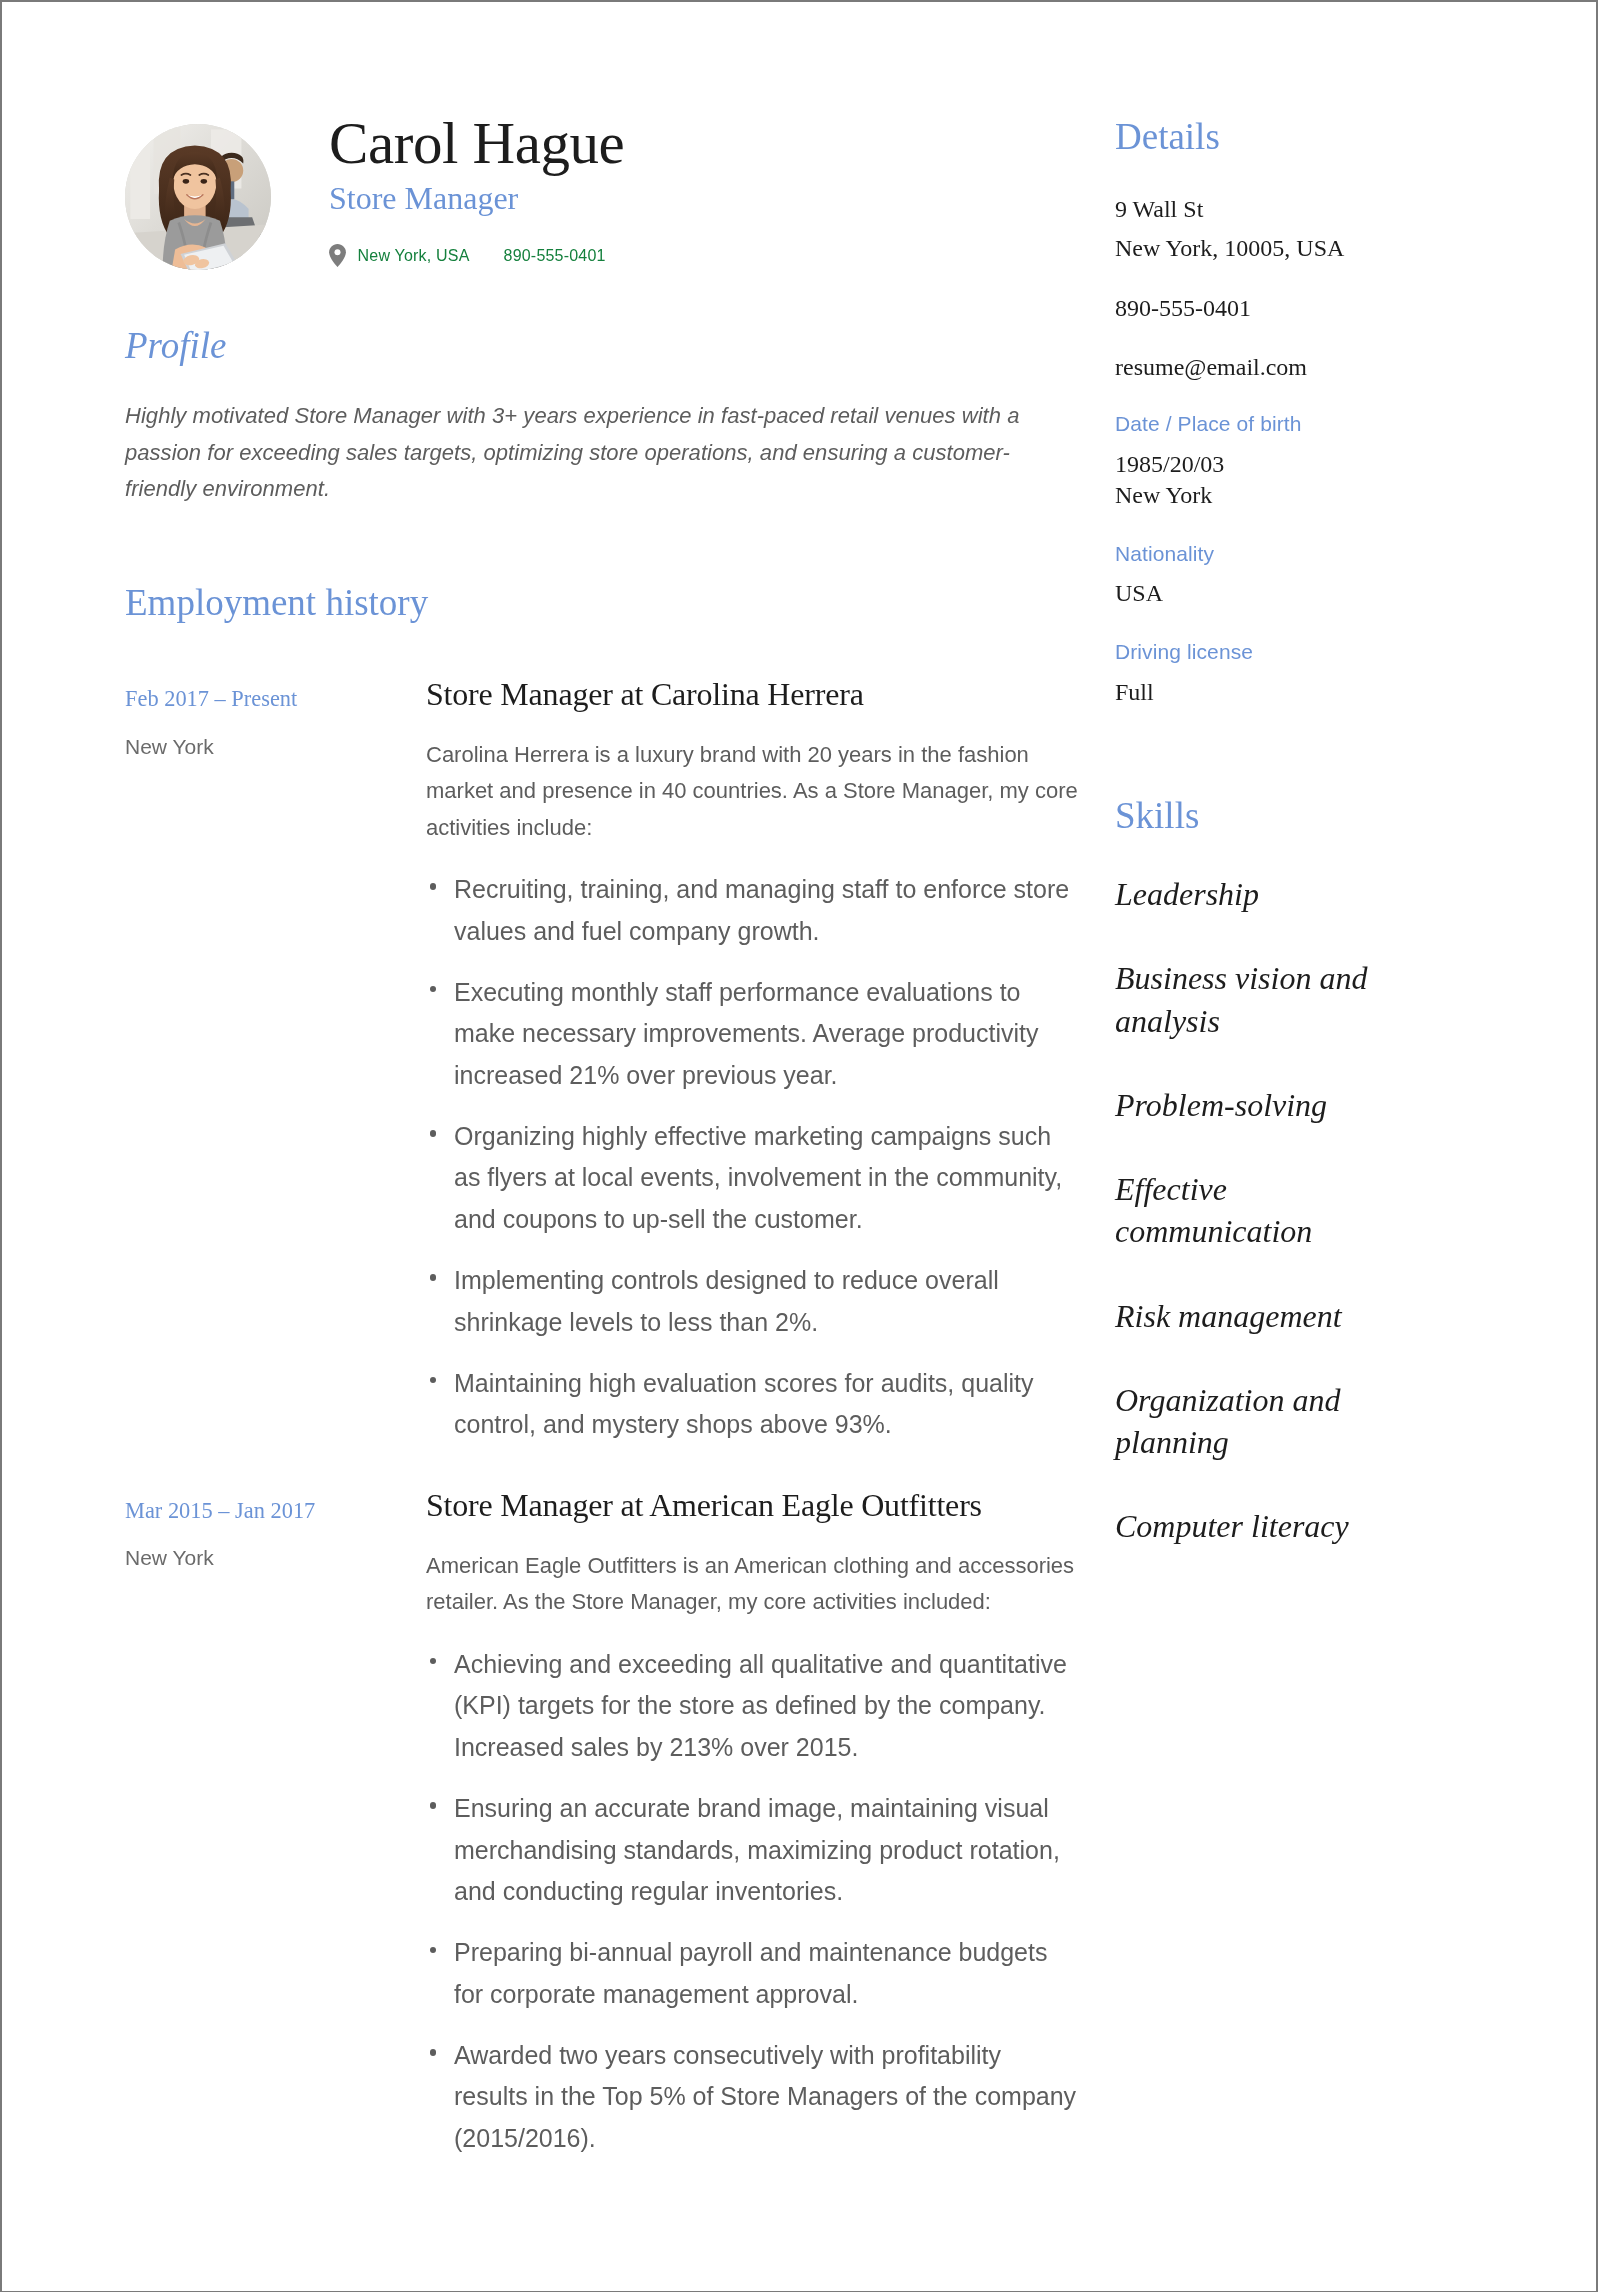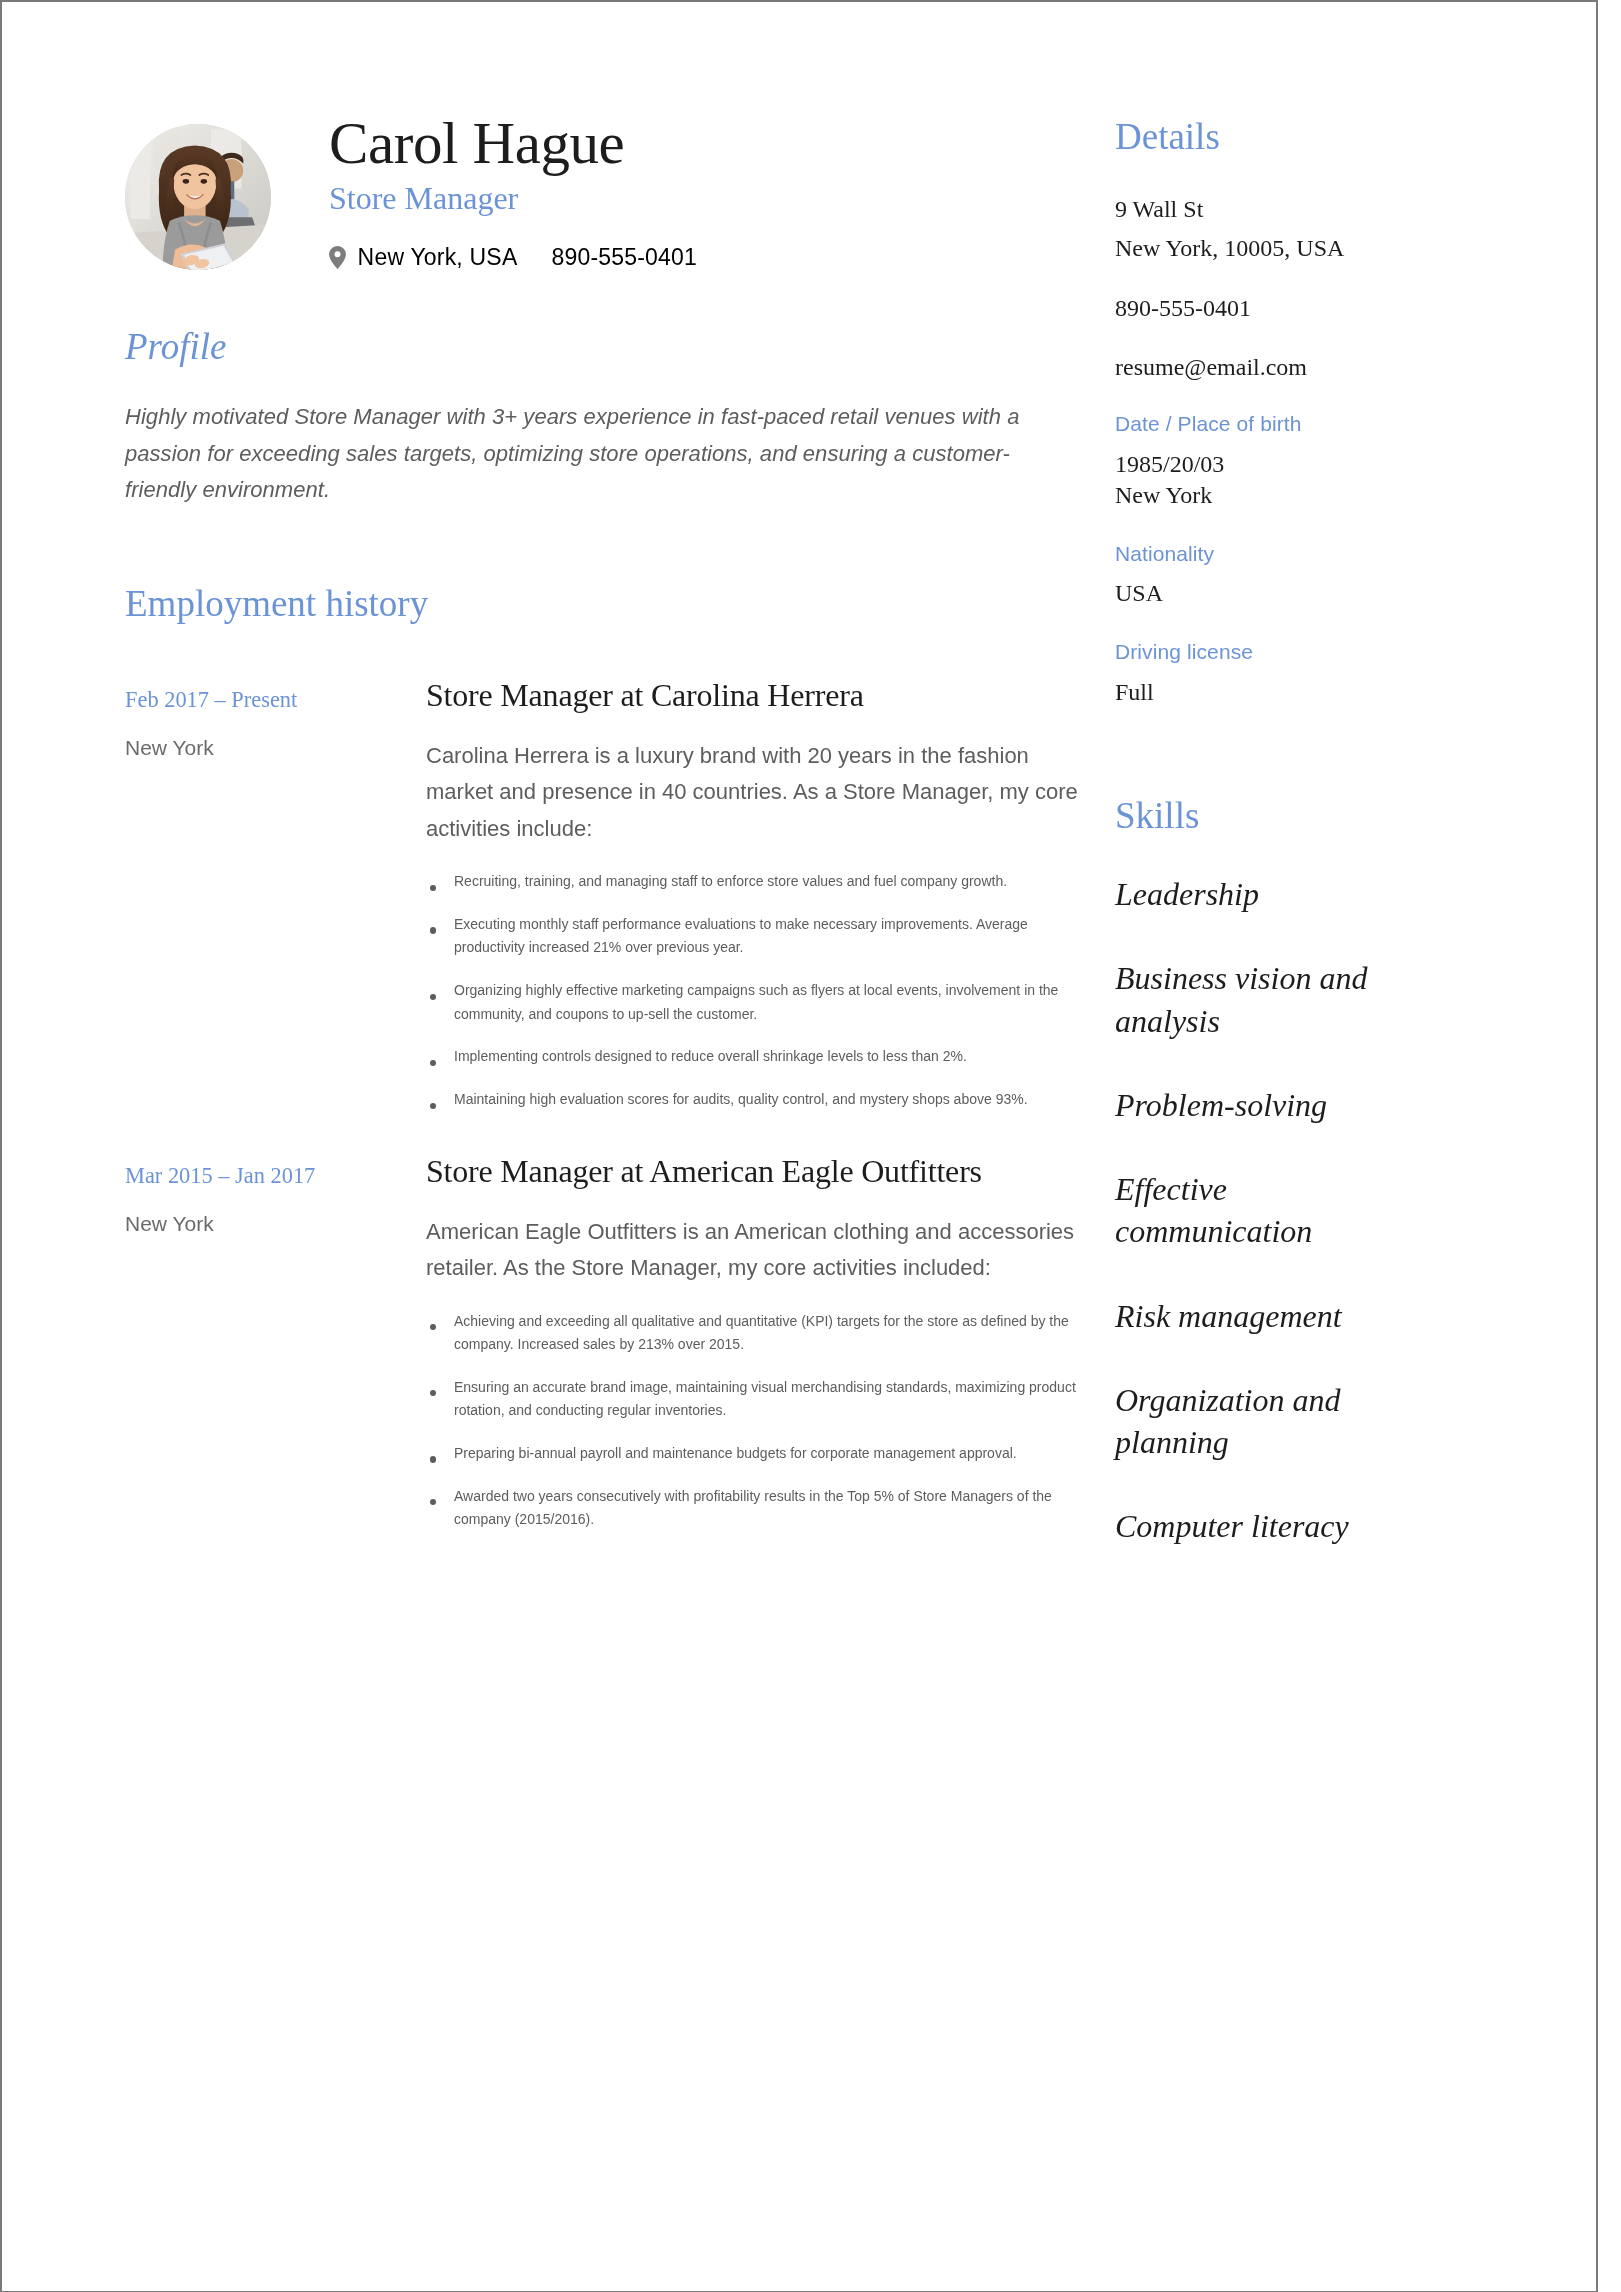--- a/index.html
+++ b/index.html
@@ -76,22 +76,22 @@
     font-family: "Liberation Serif", serif;
     font-size: 32px;
     font-weight: 400;
     color: #6b93d6;
     margin: 0 0 27px 0;
   }
 
   .contact-row {
     display: flex;
     align-items: center;
-    font-size: 23px;
-    color: #000000;
+    font-size: 16px;
+    color: #15803d;
     letter-spacing: 0.2px;
     text-align: right;
   }
   .pin-icon {
     width: 17px;
     height: 23px;
     margin-right: 11.6px;
     flex: 0 0 17px;
     display: inline-block;
   }
@@ -161,21 +161,21 @@
   }
 
   ul.bullets {
     list-style: none;
     margin: 0;
     padding: 0;
   }
   ul.bullets li {
     position: relative;
     padding-left: 28px;
-    font-size: 14px;
+    font-size: 25px;
     line-height: 1.66;
     color: #5d5d5d;
     margin-bottom: 19.7px;
   }
   ul.bullets li:last-child { margin-bottom: 0; }
   ul.bullets li::before {
     content: "";
     position: absolute;
     left: 3.6px;
     top: 14.3px;

